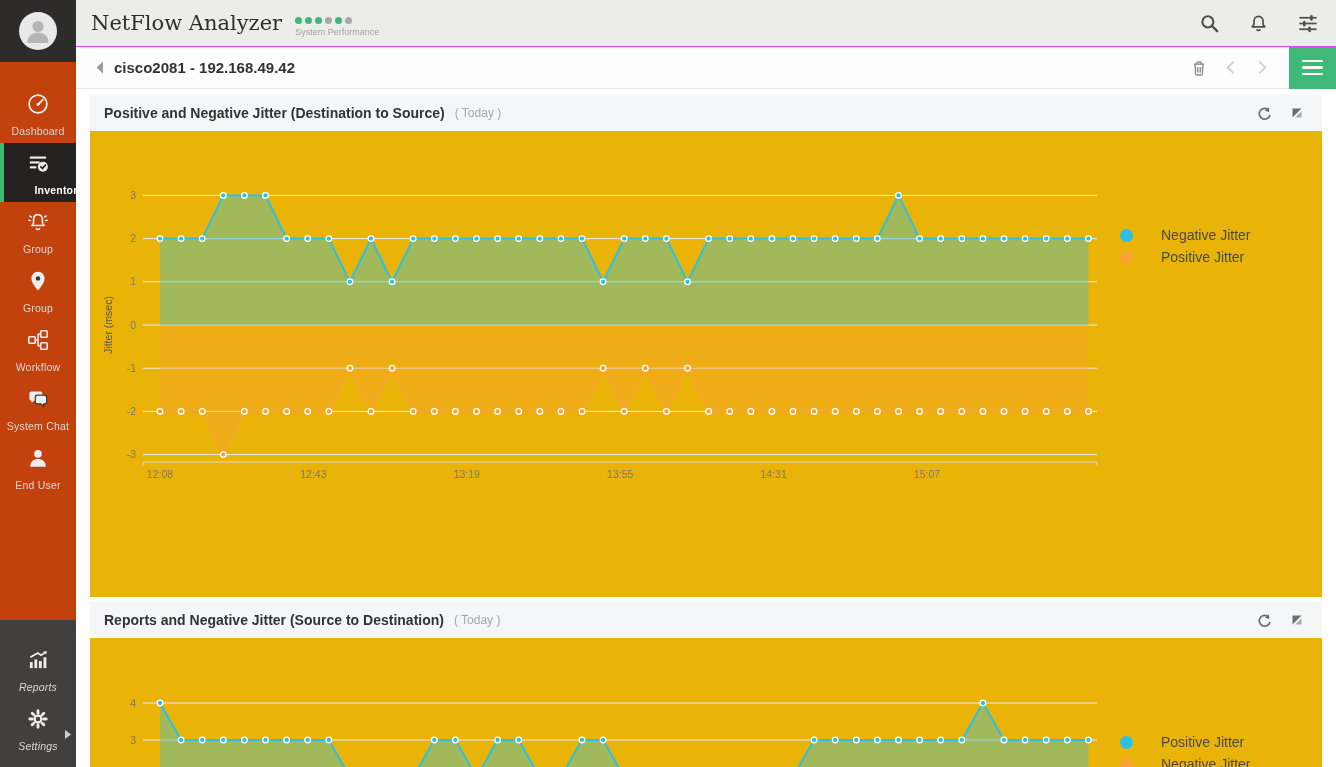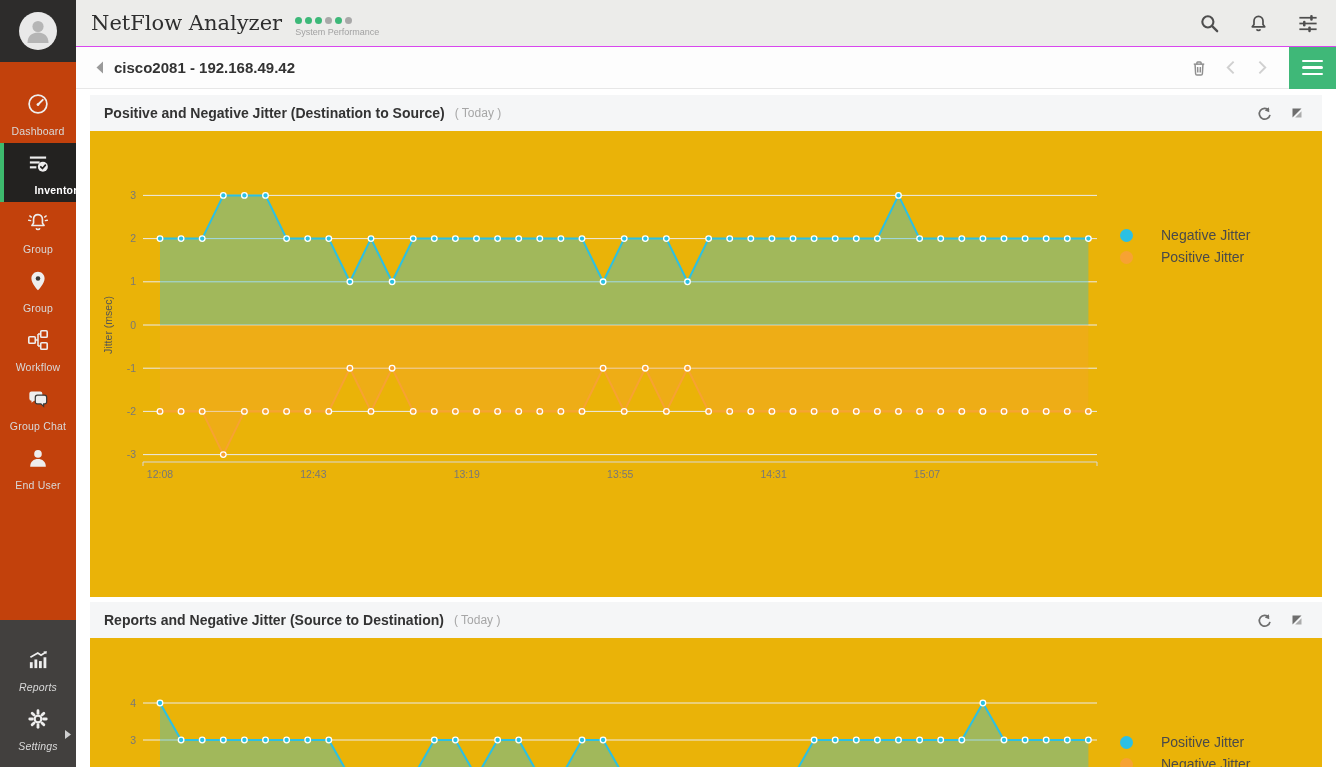--- a/index.html
+++ b/index.html
@@ -137,21 +137,21 @@
         <span class="nav-label">Workflow</span>
       </div>
 
       <div class="nav-item">
         <span class="nav-icon">
           <svg width="26" height="26" viewBox="0 0 24 24">
             <path d="M4,7 a2,2 0 0 1 2,-2 h8 a2,2 0 0 1 2,2 v4.5 a2,2 0 0 1 -2,2 H8.5 L6,15.5 v-2 H6 a2,2 0 0 1 -2,-2 Z" fill="#eee"></path>
             <path d="M9.5,10.5 a2,2 0 0 1 2,-2 h6.5 a2,2 0 0 1 2,2 v4 a2,2 0 0 1 -2,2 h-0.8 v2.3 L14.7,16.5 h-3.2 a2,2 0 0 1 -2,-2 Z" fill="#eee" stroke="#393836" stroke-width="1.1"></path>
           </svg>
         </span>
-        <span class="nav-label">Group Chat</span>
+        <span class="nav-label">System Chat</span>
       </div>
 
       <div class="nav-item">
         <span class="nav-icon">
           <svg width="26" height="26" viewBox="0 0 24 24">
             <circle cx="12" cy="8.2" r="3.5" fill="#eee"></circle>
             <path d="M4.8,20 c0,-4.6 3.2,-7 7.2,-7 s7.2,2.4 7.2,7 Z" fill="#eee"></path>
           </svg>
         </span>
         <span class="nav-label">End User</span>

